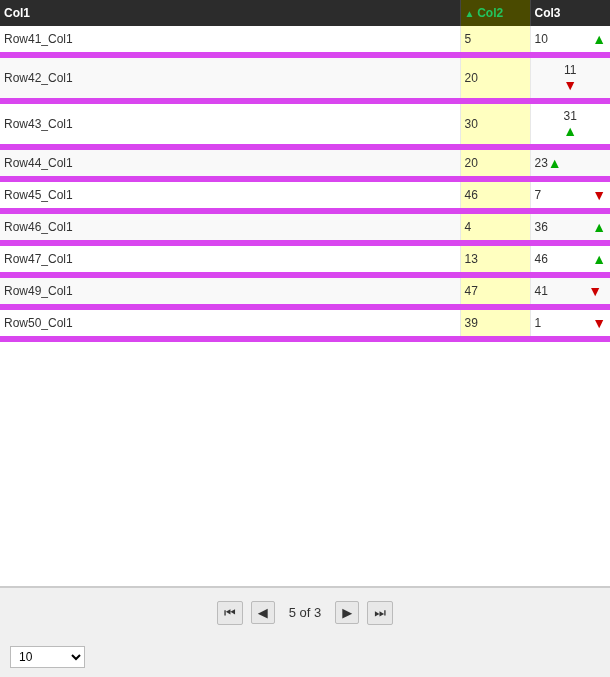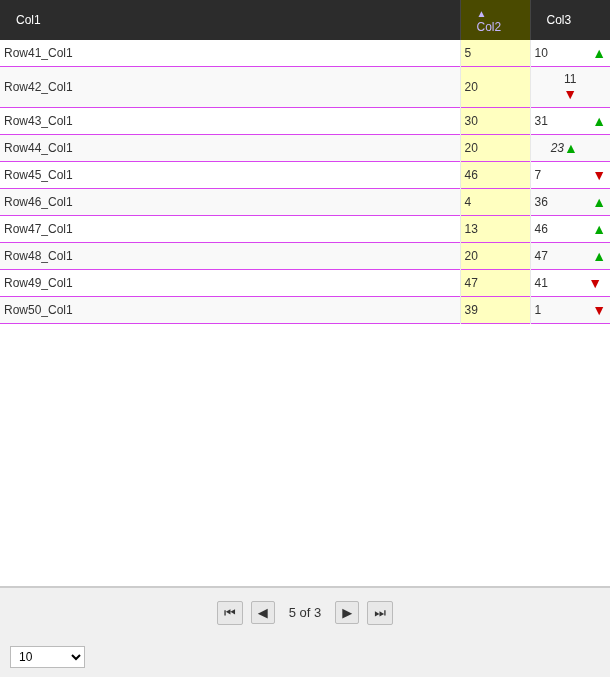--- a/index.html
+++ b/index.html
@@ -5,28 +5,28 @@
     * { box-sizing: border-box; margin: 0; padding: 0; }
     body { font-family: Arial, sans-serif; font-size: 12px; background: #f0f0f0; width: 610px; height: 677px; overflow: hidden; }
 
     .container { width: 610px; height: 677px; display: flex; flex-direction: column; background: #f0f0f0; }
 
     .table-area { flex: 1; overflow: hidden; background: #fff; border-bottom: 1px solid #ccc; }
 
     table { width: 100%; border-collapse: collapse; table-layout: fixed; }
 
     thead tr { background: #2c2c2c; color: #fff; }
-    thead th { padding: 6px 16px; text-align: left; font-weight: normal; font-size: 12px; border-right: 1px solid #444; cursor: pointer; position: relative; }
+    thead th { padding: 6px 4px; text-align: left; font-weight: bold; font-size: 12px; border-right: 1px solid #444; cursor: pointer; position: relative; }
     thead th:last-child { border-right: none; }
 
     .col1-header { width: 460px; }
-    .col2-header { width: 70px; background: #4a4a00; color: #c4b5fd; }
+    .col2-header { width: 70px; background: #4a4a00; color: #22c55e; }
     .col3-header { width: 80px; }
 
-    tbody tr { border-bottom: 1px solid #d946ef; }
+    tbody tr { border-bottom: 6px solid #d946ef; }
     tbody tr:nth-child(odd) { background: #fff; }
     tbody tr:nth-child(even) { background: #f9f9f9; }
 
     tbody td { padding: 5px 4px; font-size: 12px; color: #333; border-right: 1px solid #e8e8e8; }
     tbody td:last-child { border-right: none; }
 
     .col2-cell { color: #333; }
 
     .arrow-up { color: #00aa00; font-size: 14px; }
     .arrow-down { color: #cc0000; font-size: 14px; }
@@ -76,29 +76,29 @@
             <td>Row42_Col1</td>
             <td class="col2-cell" style="background: rgb(255, 255, 192);">20</td>
             <td style="display: flex; justify-content: space-between; align-items: center; padding-right: 4px; flex-direction: column;">
               <span>11</span>
               <span class="arrow-down">▼</span>
             </td>
           </tr>
           <tr>
             <td>Row43_Col1</td>
             <td class="col2-cell" style="background: rgb(255, 255, 192);">30</td>
-            <td style="display: flex; justify-content: space-between; align-items: center; padding-right: 4px;">
+            <td style="display: flex; justify-content: space-between; align-items: center; padding-right: 4px; flex-direction: column;">
               <span>31</span>
               <span class="arrow-up">▲</span>
             </td>
           </tr>
           <tr>
             <td>Row44_Col1</td>
             <td class="col2-cell" style="background: rgb(255, 255, 192);">20</td>
-            <td style="display: flex; justify-content: center; align-items: center; padding-right: 16px; font-style: italic;">
+            <td style="display: flex; justify-content: flex-start; align-items: center; padding-right: 16px;">
               <span>23</span>
               <span class="arrow-up">▲</span>
             </td>
           </tr>
           <tr>
             <td>Row45_Col1</td>
             <td class="col2-cell" style="background: rgb(255, 255, 192);">46</td>
             <td style="display: flex; justify-content: space-between; align-items: center; padding-right: 4px;">
               <span>7</span>
               <span class="arrow-down">▼</span>
@@ -110,28 +110,20 @@
             <td style="display: flex; justify-content: space-between; align-items: center; padding-right: 4px;">
               <span>36</span>
               <span class="arrow-up">▲</span>
             </td>
           </tr>
           <tr>
             <td>Row47_Col1</td>
             <td class="col2-cell" style="background: rgb(255, 255, 192);">13</td>
             <td style="display: flex; justify-content: space-between; align-items: center; padding-right: 4px;">
               <span>46</span>
-              <span class="arrow-up">▲</span>
-            </td>
-          </tr>
-          <tr>
-            <td>Row48_Col1</td>
-            <td class="col2-cell" style="background: rgb(255, 255, 192);">20</td>
-            <td style="display: flex; justify-content: space-between; align-items: center; padding-right: 4px;">
-              <span>47</span>
               <span class="arrow-up">▲</span>
             </td>
           </tr>
           <tr>
             <td>Row49_Col1</td>
             <td class="col2-cell" style="background: rgb(255, 255, 192);">47</td>
             <td style="display: flex; justify-content: space-between; align-items: center; padding-right: 8px;">
               <span>41</span>
               <span class="arrow-down">▼</span>
             </td>

